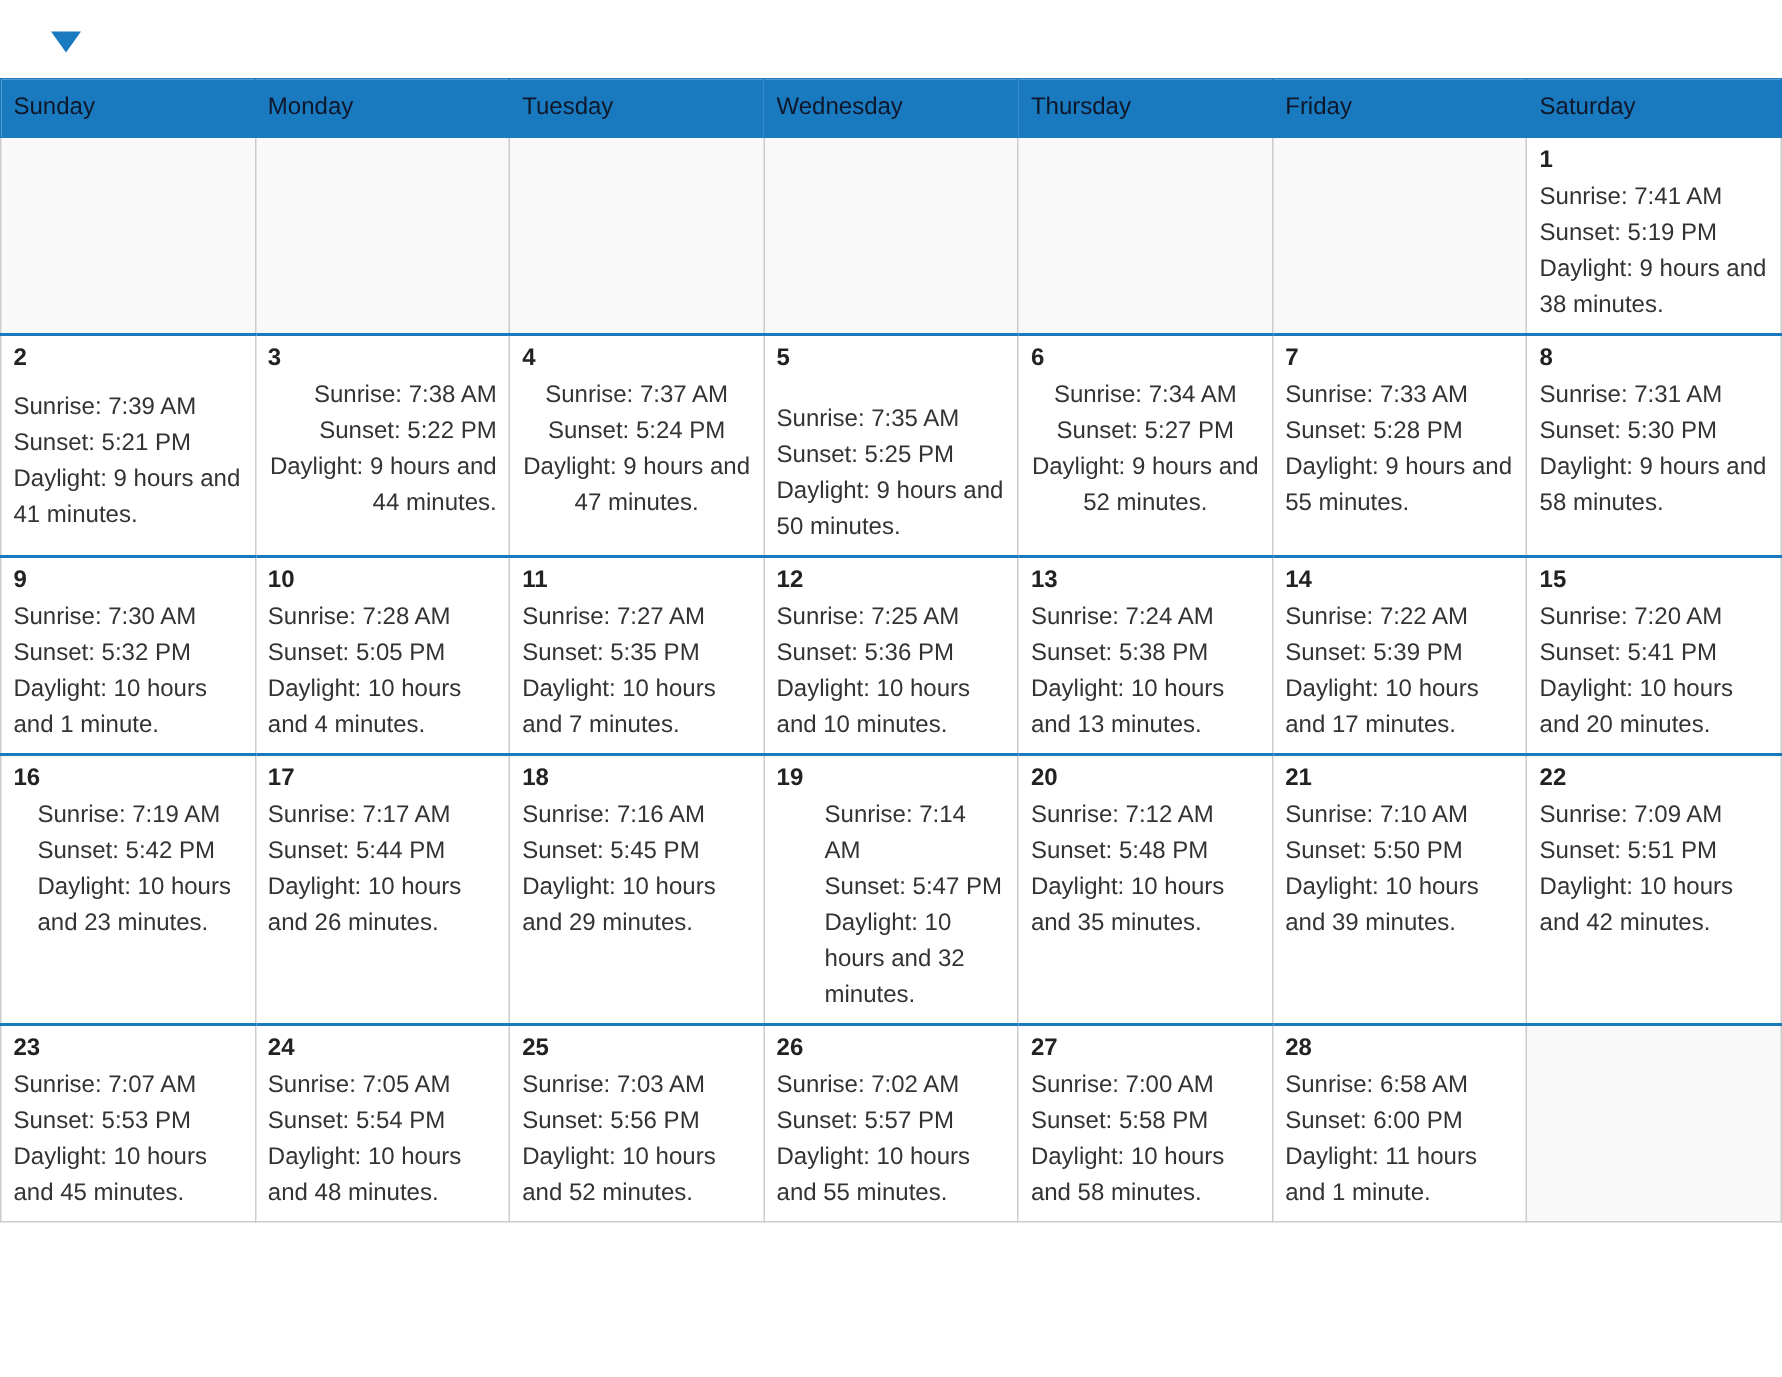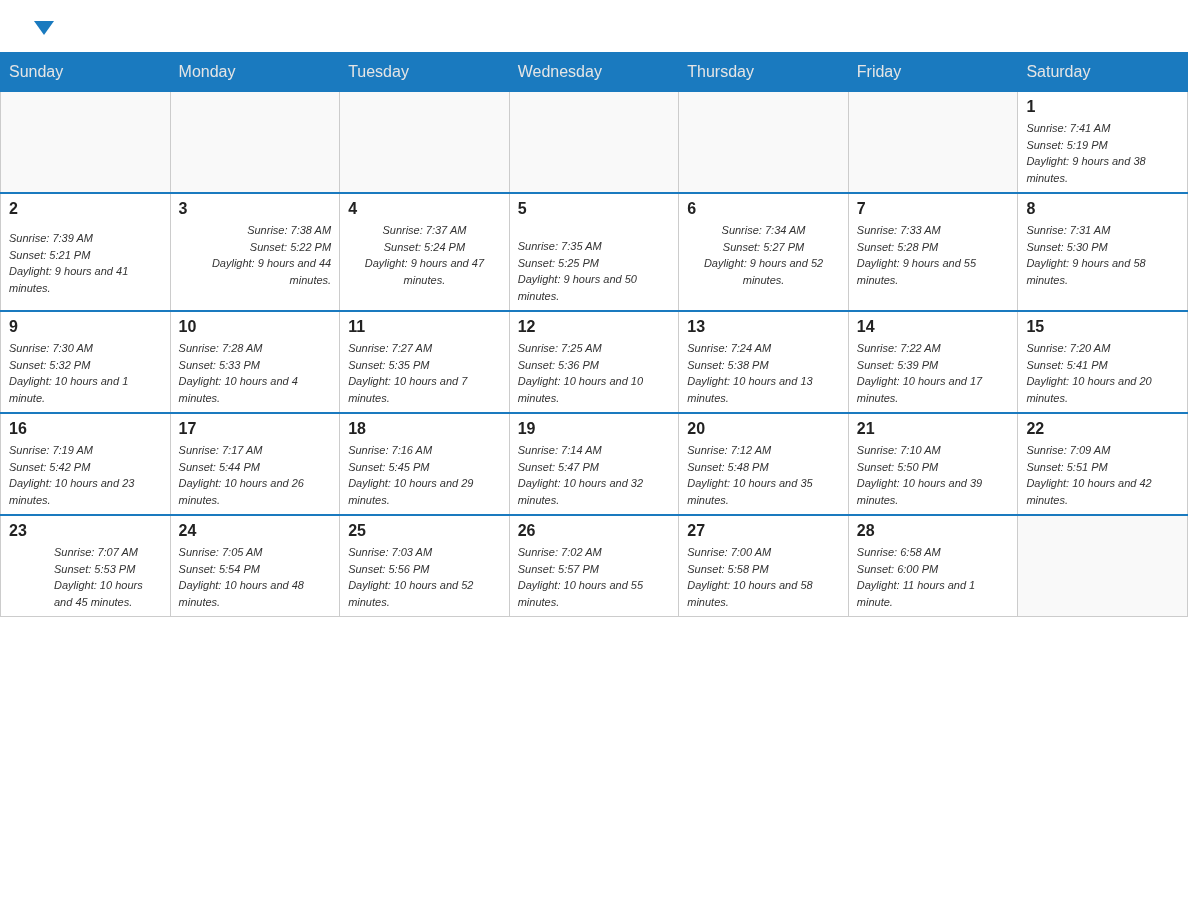--- a/index.html
+++ b/index.html
@@ -47,21 +47,21 @@
       color: #444;
       margin-top: 4px;
     }
     .calendar {
       width: 100%;
       border-collapse: collapse;
       margin-top: 8px;
     }
     .calendar th {
       background-color: #1a7abf;
-      color: #e5e5e5;
+      color: #0f172a;
       font-size: 16px;
       font-weight: normal;
       padding: 10px 8px;
       text-align: left;
       border: 1px solid #1a7abf;
     }
     .calendar td {
       vertical-align: top;
       border: 1px solid #ccc;
       padding: 6px 8px;
@@ -71,24 +71,23 @@
       color: #333;
     }
     .day-number {
       font-size: 16px;
       font-weight: bold;
       color: #222;
       display: block;
       margin-bottom: 4px;
     }
     .day-info {
-      font-size: 11px;
+      font-size: 16px;
       color: #333;
       line-height: 1.5;
-      font-style: italic;
     }
     .empty-cell {
       background: #f9f9f9;
     }
     .week-row td {
       border-top: 2px solid #1a7abf;
     }
     tr:first-child.week-row td {
       border-top: none;
     }
@@ -184,21 +183,21 @@
       <tr class="week-row">
         <td>
           <span class="day-number">9</span>
           <div class="day-info" style="white-space: pre-line;">Sunrise: 7:30 AM
 Sunset: 5:32 PM
 Daylight: 10 hours and 1 minute.</div>
         </td>
         <td>
           <span class="day-number">10</span>
           <div class="day-info" style="white-space: pre-line;">Sunrise: 7:28 AM
-Sunset: 5:33 PM
+Sunset: 5:05 PM
 Daylight: 10 hours and 4 minutes.</div>
         </td>
         <td>
           <span class="day-number">11</span>
           <div class="day-info" style="white-space: pre-line;">Sunrise: 7:27 AM
 Sunset: 5:35 PM
 Daylight: 10 hours and 7 minutes.</div>
         </td>
         <td>
           <span class="day-number">12</span>
@@ -221,39 +220,39 @@
         <td>
           <span class="day-number">15</span>
           <div class="day-info" style="white-space: pre-line;">Sunrise: 7:20 AM
 Sunset: 5:41 PM
 Daylight: 10 hours and 20 minutes.</div>
         </td>
       </tr>
       <tr class="week-row">
         <td>
           <span class="day-number">16</span>
-          <div class="day-info" style="white-space: pre-line;">Sunrise: 7:19 AM
+          <div class="day-info" style="white-space: pre-line; margin-left: 16px;">Sunrise: 7:19 AM
 Sunset: 5:42 PM
 Daylight: 10 hours and 23 minutes.</div>
         </td>
         <td>
           <span class="day-number">17</span>
           <div class="day-info" style="white-space: pre-line;">Sunrise: 7:17 AM
 Sunset: 5:44 PM
 Daylight: 10 hours and 26 minutes.</div>
         </td>
         <td>
           <span class="day-number">18</span>
           <div class="day-info" style="white-space: pre-line;">Sunrise: 7:16 AM
 Sunset: 5:45 PM
 Daylight: 10 hours and 29 minutes.</div>
         </td>
         <td>
           <span class="day-number">19</span>
-          <div class="day-info" style="white-space: pre-line;">Sunrise: 7:14 AM
+          <div class="day-info" style="white-space: pre-line; margin-left: 32px;">Sunrise: 7:14 AM
 Sunset: 5:47 PM
 Daylight: 10 hours and 32 minutes.</div>
         </td>
         <td>
           <span class="day-number">20</span>
           <div class="day-info" style="white-space: pre-line;">Sunrise: 7:12 AM
 Sunset: 5:48 PM
 Daylight: 10 hours and 35 minutes.</div>
         </td>
         <td>
@@ -265,21 +264,21 @@
         <td>
           <span class="day-number">22</span>
           <div class="day-info" style="white-space: pre-line;">Sunrise: 7:09 AM
 Sunset: 5:51 PM
 Daylight: 10 hours and 42 minutes.</div>
         </td>
       </tr>
       <tr class="week-row">
         <td>
           <span class="day-number">23</span>
-          <div class="day-info" style="white-space: pre-line; margin-left: 45px;">Sunrise: 7:07 AM
+          <div class="day-info" style="white-space: pre-line;">Sunrise: 7:07 AM
 Sunset: 5:53 PM
 Daylight: 10 hours and 45 minutes.</div>
         </td>
         <td>
           <span class="day-number">24</span>
           <div class="day-info" style="white-space: pre-line;">Sunrise: 7:05 AM
 Sunset: 5:54 PM
 Daylight: 10 hours and 48 minutes.</div>
         </td>
         <td>

